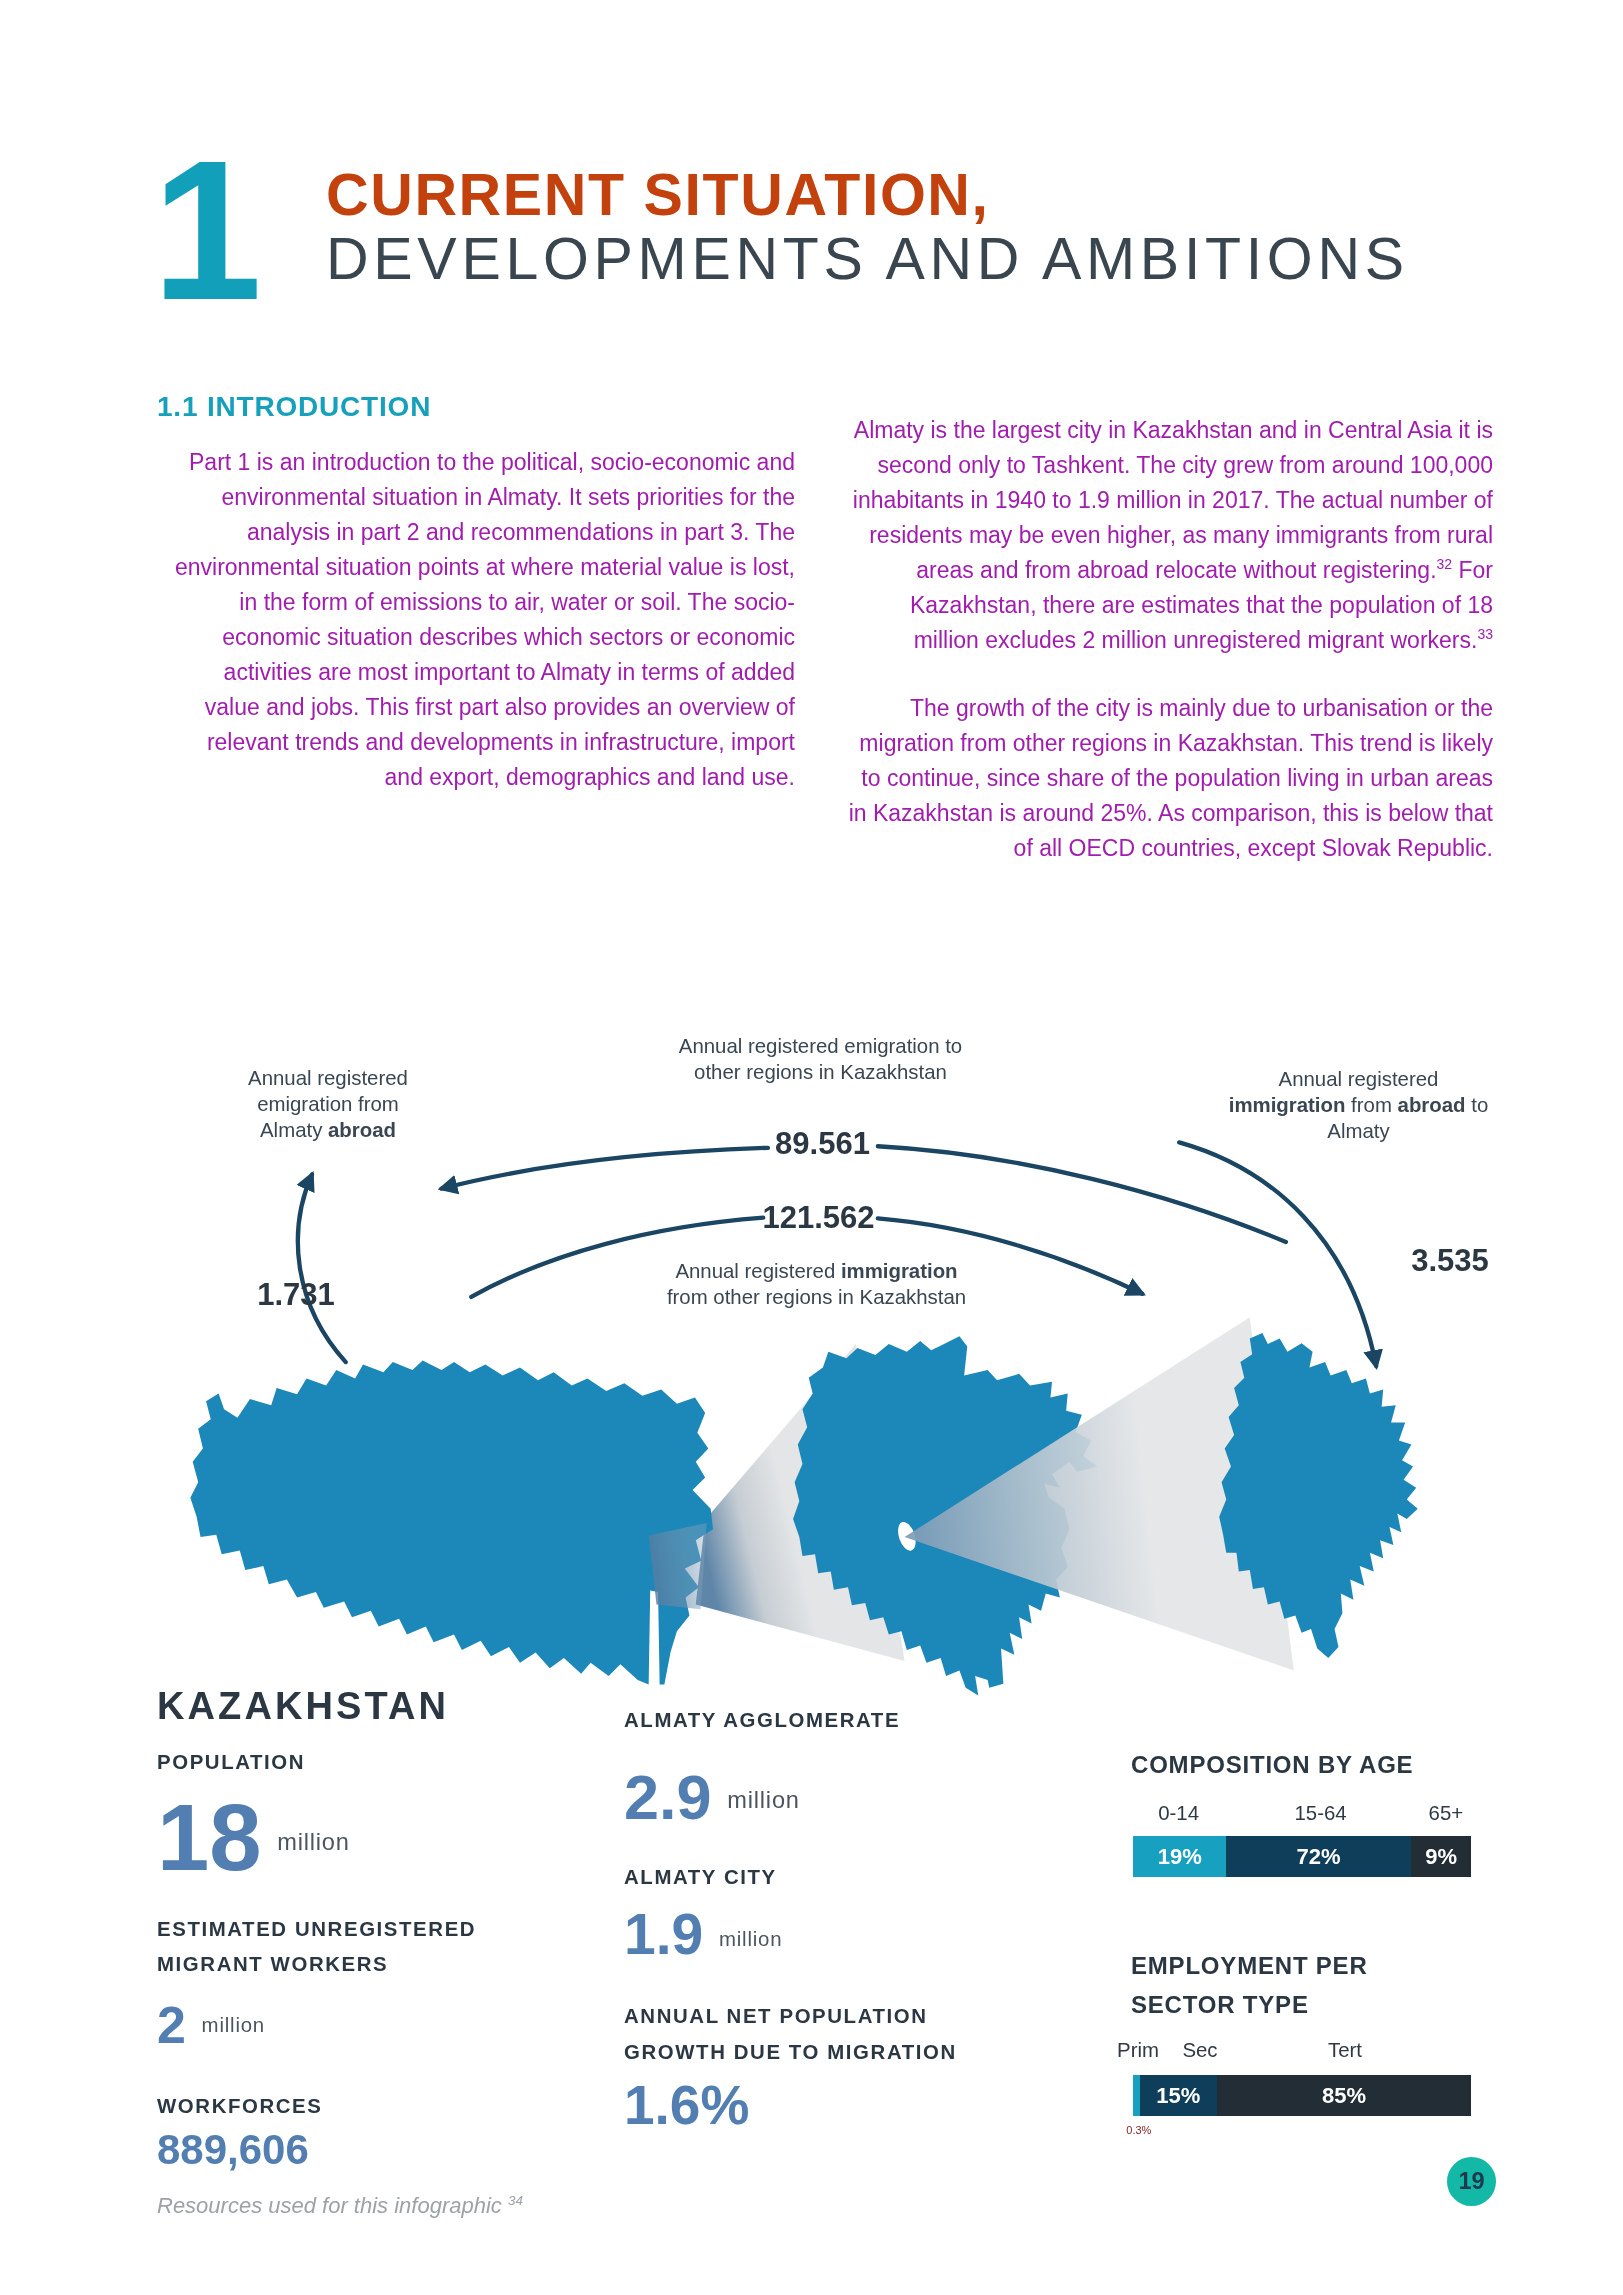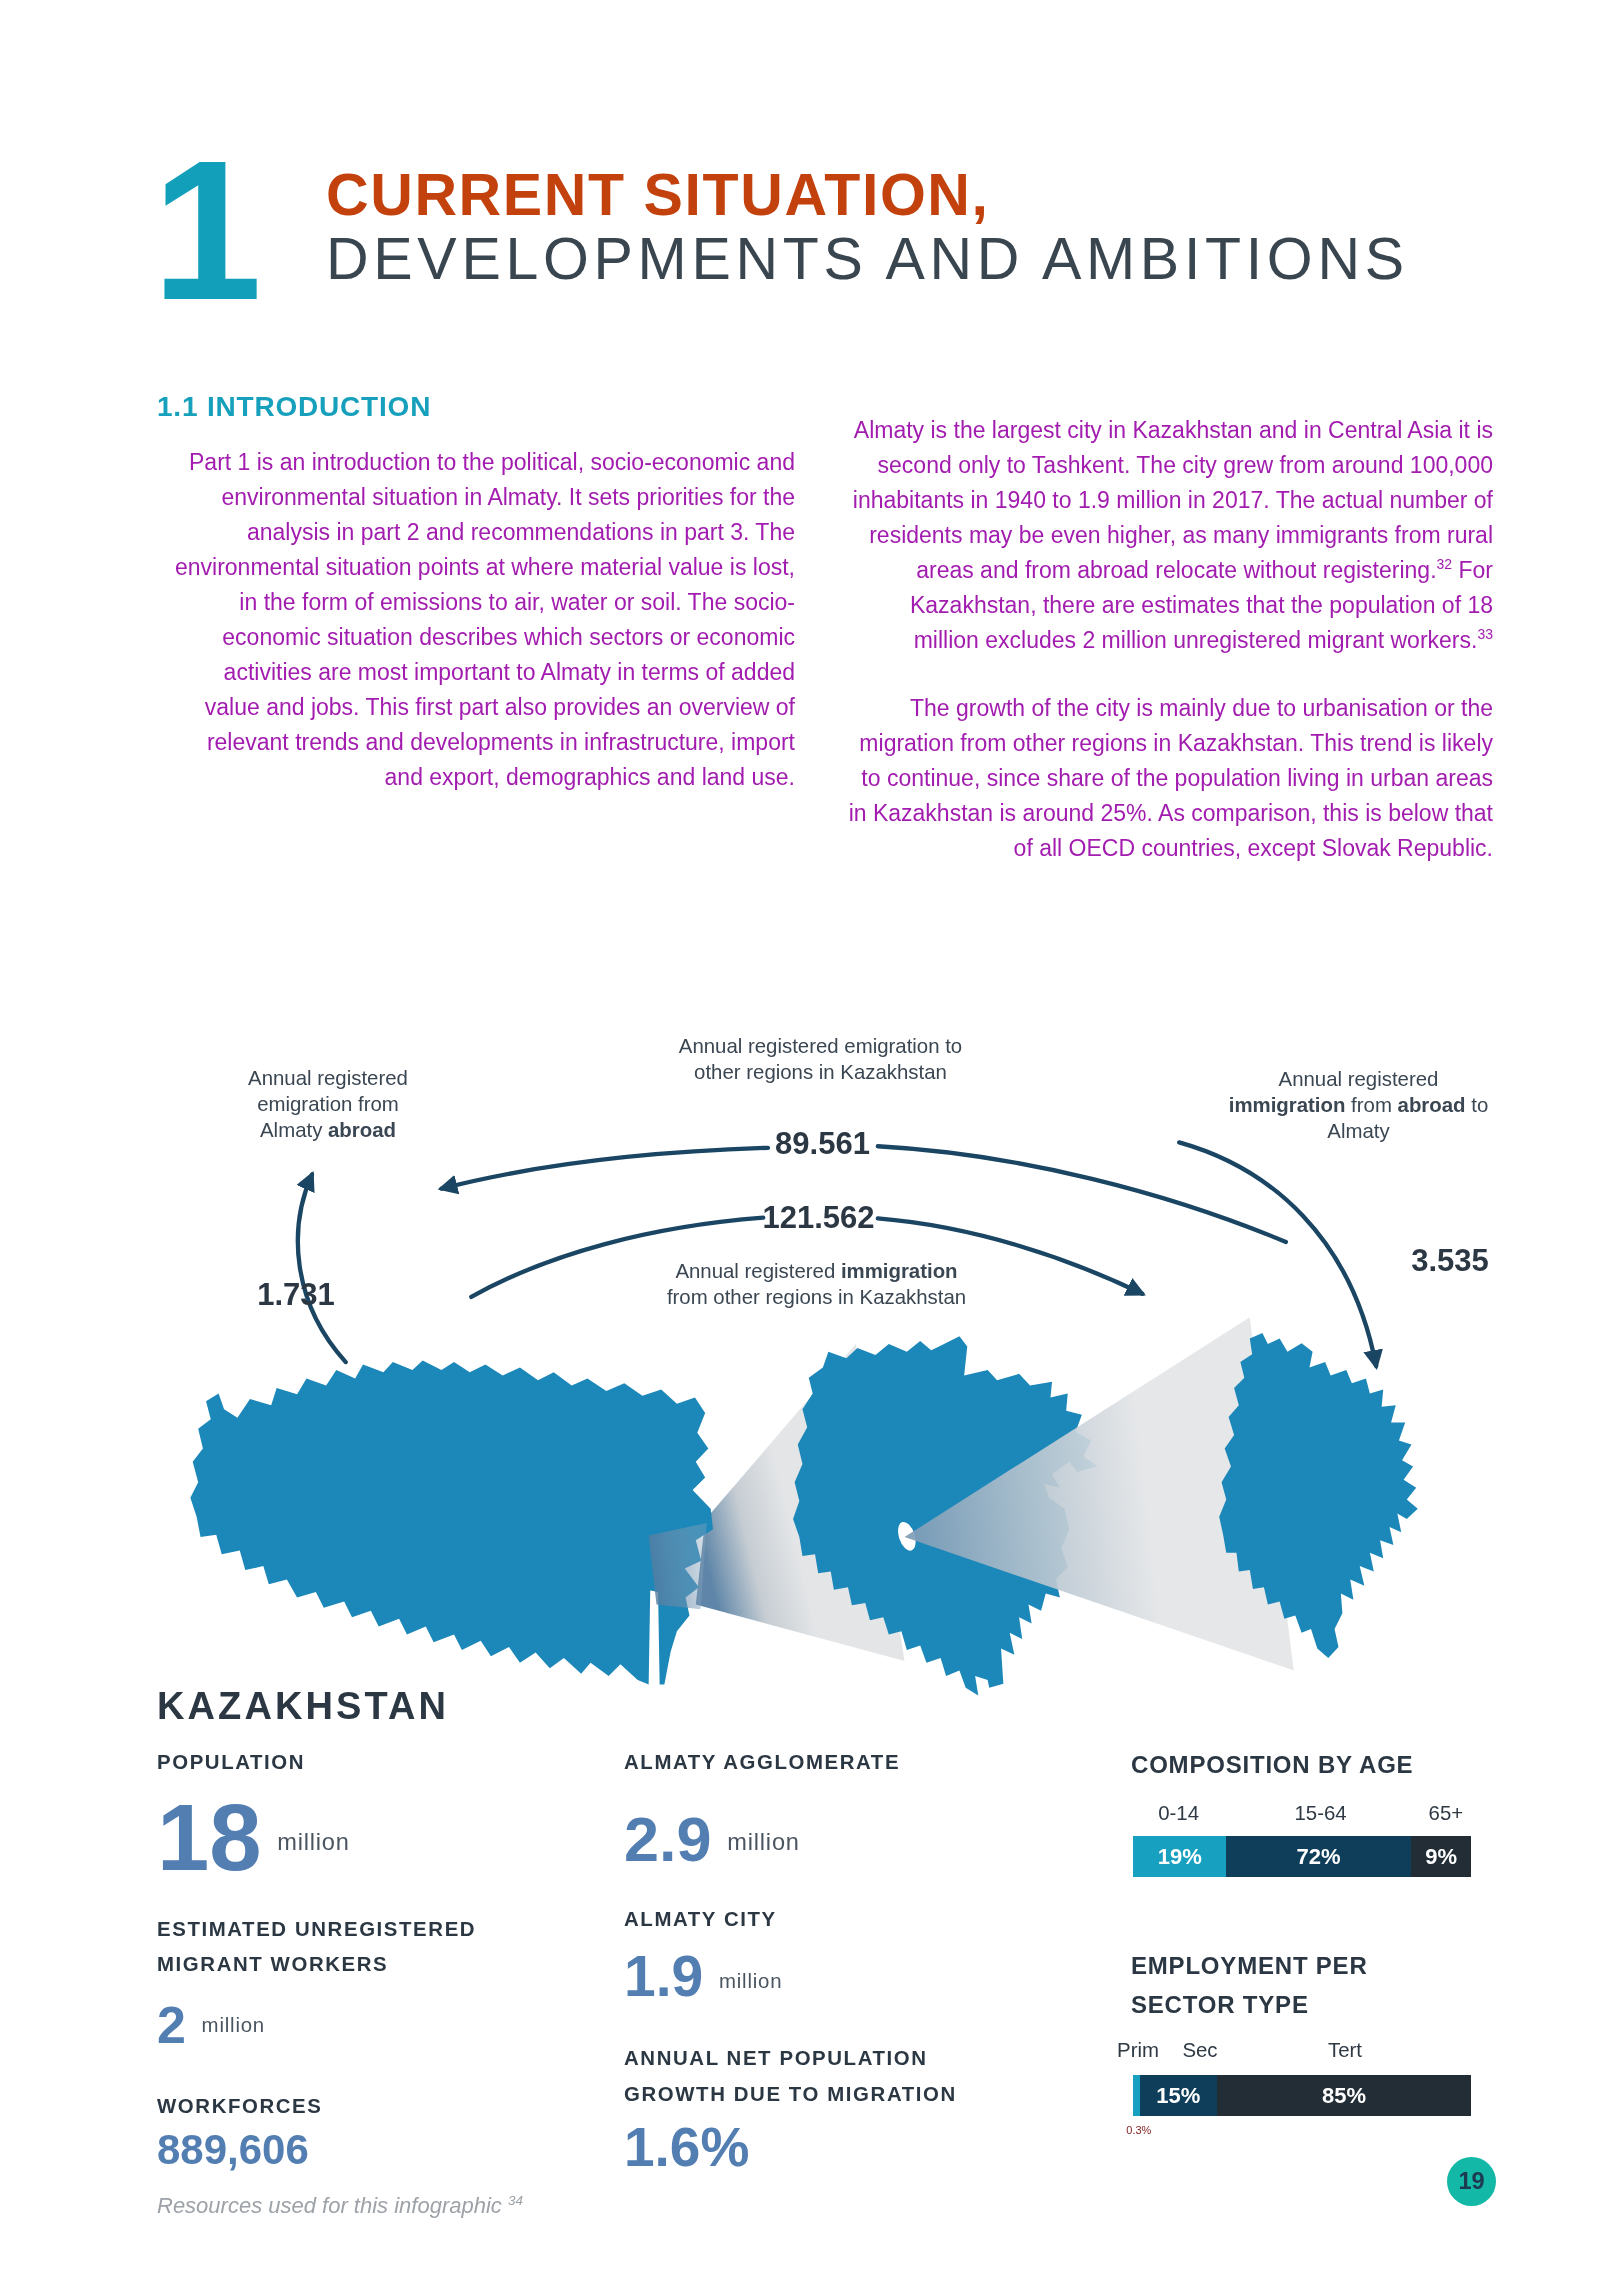--- a/index.html
+++ b/index.html
@@ -185,21 +185,21 @@
     </div>
     <div style="margin-top:17.3px;">
       <span class="stat-big n66">2</span><span class="unit u-top14" style="font-size:20.4px;">million</span>
     </div>
     <div class="stat-label" style="margin-top:38px;">WORKFORCES</div>
     <div style="margin-top:4.7px;">
       <span class="stat-big n54">889,606</span>
     </div>
   </div>
 
-  <div class="abs" style="left:624px;top:1745px;width:440px;">
+  <div class="abs" style="left:624px;top:1703px;width:440px;">
     <div class="stat-label">ALMATY AGGLOMERATE</div>
     <div style="margin-top:28px;">
       <span class="stat-big n80">2.9</span><span class="unit u-top14">million</span>
     </div>
     <div class="stat-label" style="margin-top:31px;">ALMATY CITY</div>
     <div style="margin-top:11px;">
       <span class="stat-big n72">1.9</span><span class="unit u-top10" style="font-size:20.4px;">million</span>
     </div>
     <div class="stat-label" style="margin-top:35px;line-height:36px;">
       <div>ANNUAL NET POPULATION</div>

